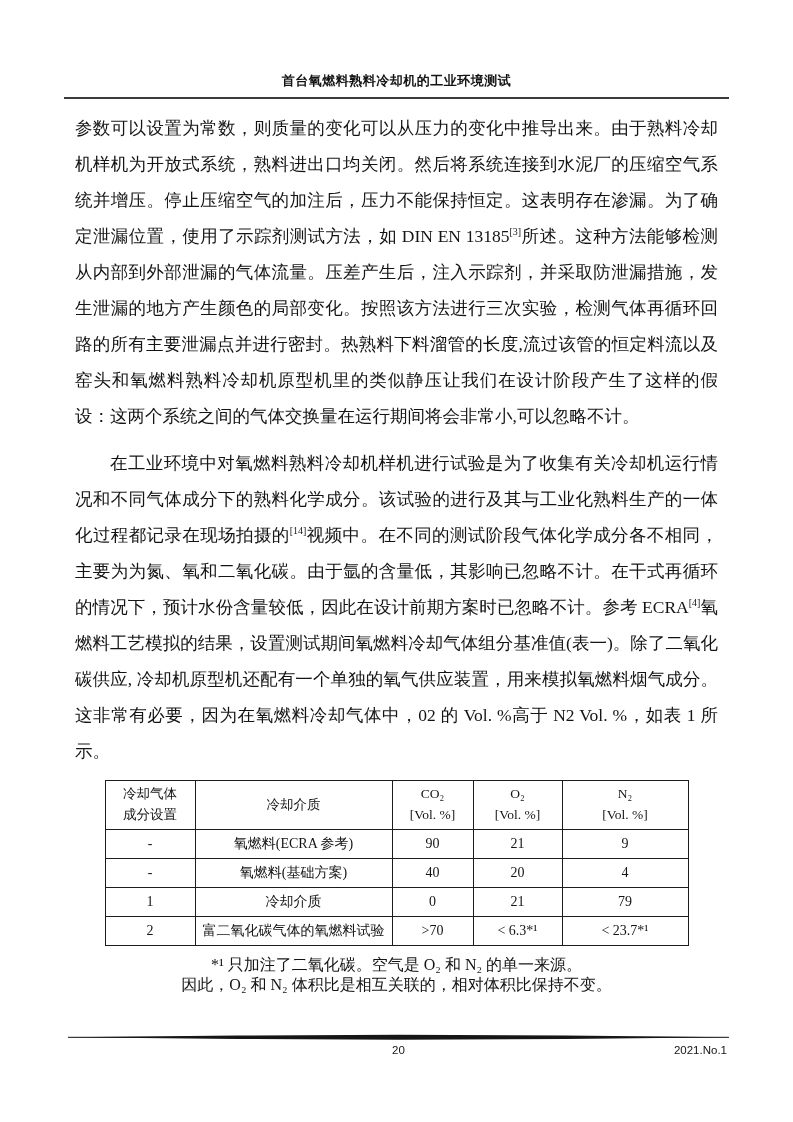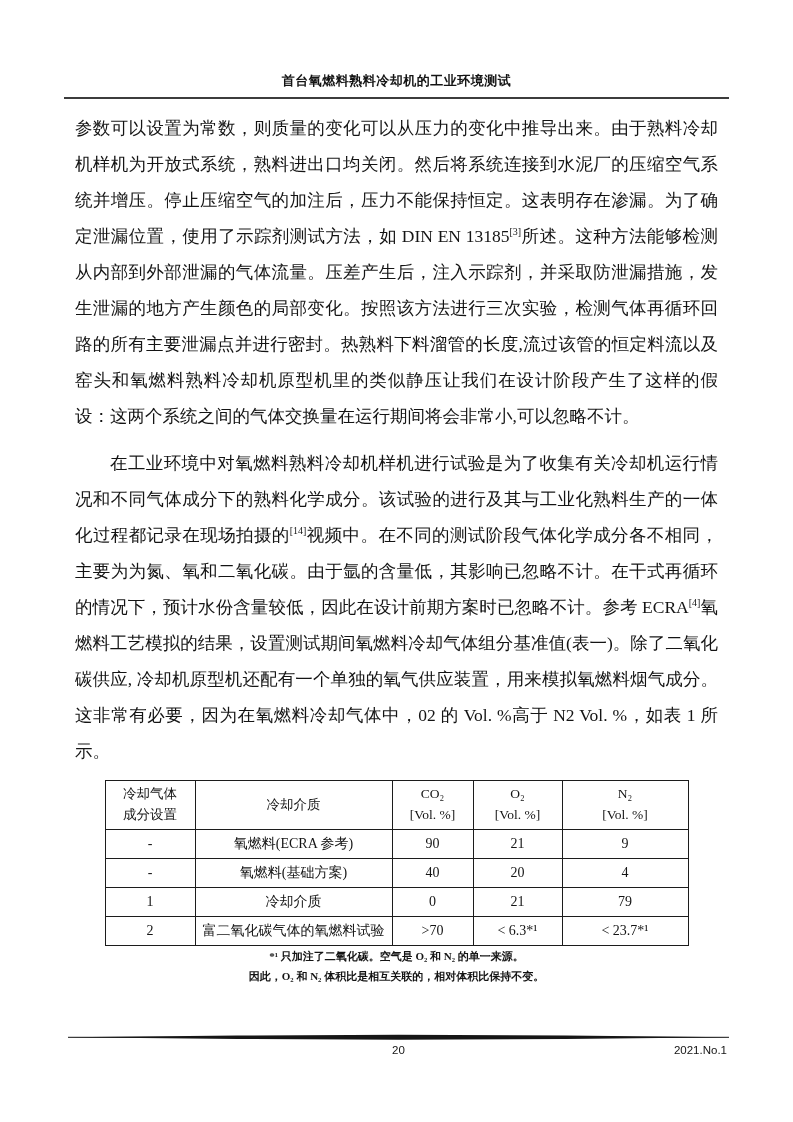--- a/index.html
+++ b/index.html
@@ -76,24 +76,24 @@
     height: 26px;
   }
   .col-0 { width: 85px; margin-left: 20px; }
   .col-1 { width: 192px; }
   .col-2 { width: 76px; }
   .col-3 { width: 84px; }
   .col-4 { width: 121px; margin-top: 12px; }
 
   
   .footnotes {
+    margin-top: 9px;
     text-align: center;
-    font-size: 11px;
+    font-size: 16px;
     line-height: 20px;
-    font-weight: bold;
   }
 
   
   .page-footer {
     position: absolute;
     left: 68px; right: 64px;
     top: 1034px;
   }
   .page-footer svg { display: block; width: 100%; height: 7px; }
   .footer-row {

